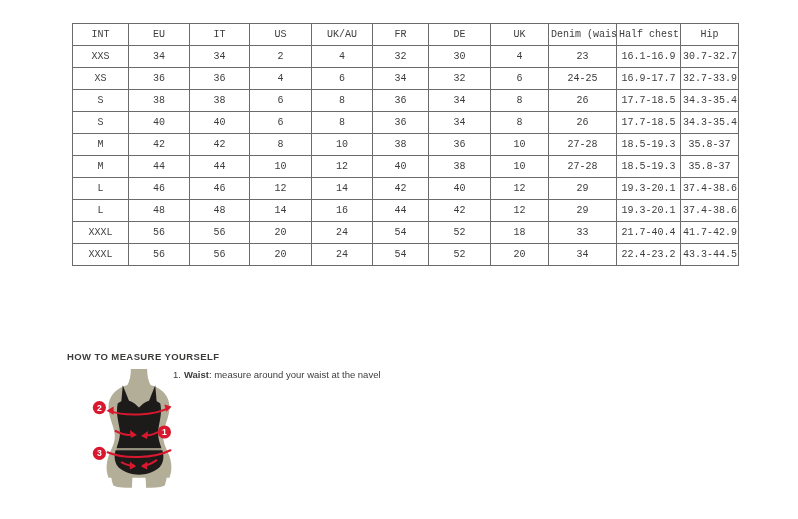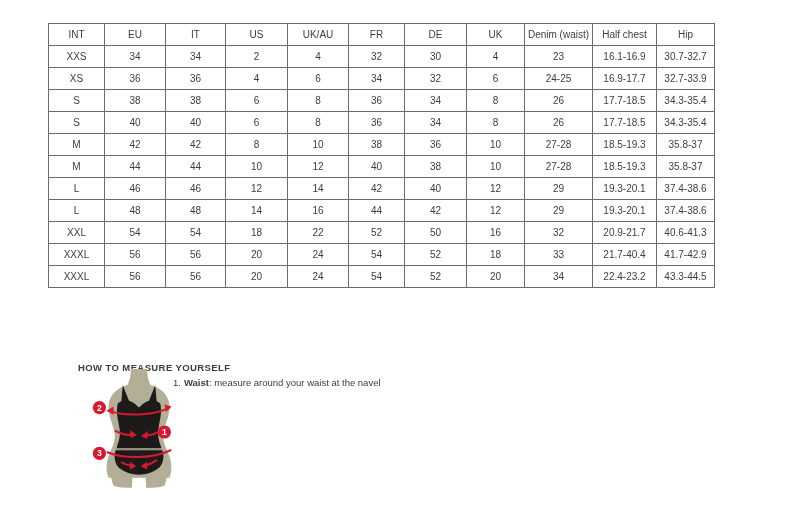--- a/index.html
+++ b/index.html
@@ -15,27 +15,28 @@
   .page {
     position: relative;
     width: 798px;
     height: 519px;
     background: #ffffff;
   }
 
   
   table.size-chart {
     position: absolute;
-    left: 48px;
+    left: 72px;
     top: 23px;
     border-collapse: collapse;
     table-layout: fixed;
     width: 666px;
     font-size: 10px;
     color: #3c3c3b;
+    font-family: Liberation Mono, monospace;
   }
   table.size-chart th,
   table.size-chart td {
     border: 1px solid #6b6b6b;
     height: 21px;
     padding: 0 2px;
     text-align: center;
     vertical-align: middle;
     font-weight: normal;
     white-space: nowrap;
@@ -55,21 +56,21 @@
 
   
   .measure {
     position: absolute;
     left: 63px;
     top: 347px;
     width: 680px;
     height: 160px;
   }
   .measure-heading {
-    margin: 15px;
+    margin: 4px;
     font-size: 9.5px;
     font-weight: bold;
     letter-spacing: 0.4px;
     color: #3c3c3b;
   }
   .figure-wrap {
     position: absolute;
     left: 20px;
     top: 20px;
     width: 112px;
@@ -80,21 +81,21 @@
     left: 110px;
     top: 23px;
     margin: 0;
     padding: 0;
     list-style: none;
     font-size: 9.5px;
     line-height: 9.5px;
     color: #3c3c3b;
   }
   .instructions li {
-    margin: 8px 0 9px 0;
+    margin: 0 0 9px 0;
     white-space: nowrap;
   }
   .instructions .num { margin-right: 3px; }
   .instructions b { font-weight: bold; }
 </style>
 </head>
 <body>
 
 <div class="page">
 
@@ -226,33 +227,20 @@
           <td>14</td>
           <td>16</td>
           <td>44</td>
           <td>42</td>
           <td>12</td>
           <td>29</td>
           <td>19.3-20.1</td>
           <td>37.4-38.6</td>
         </tr>
         <tr>
-          <td>XXL</td>
-          <td>54</td>
-          <td>54</td>
-          <td>18</td>
-          <td>22</td>
-          <td>52</td>
-          <td>50</td>
-          <td>16</td>
-          <td>32</td>
-          <td>20.9-21.7</td>
-          <td>40.6-41.3</td>
-        </tr>
-        <tr>
           <td>XXXL</td>
           <td>56</td>
           <td>56</td>
           <td>20</td>
           <td>24</td>
           <td>54</td>
           <td>52</td>
           <td>18</td>
           <td>33</td>
           <td>21.7-40.4</td>

